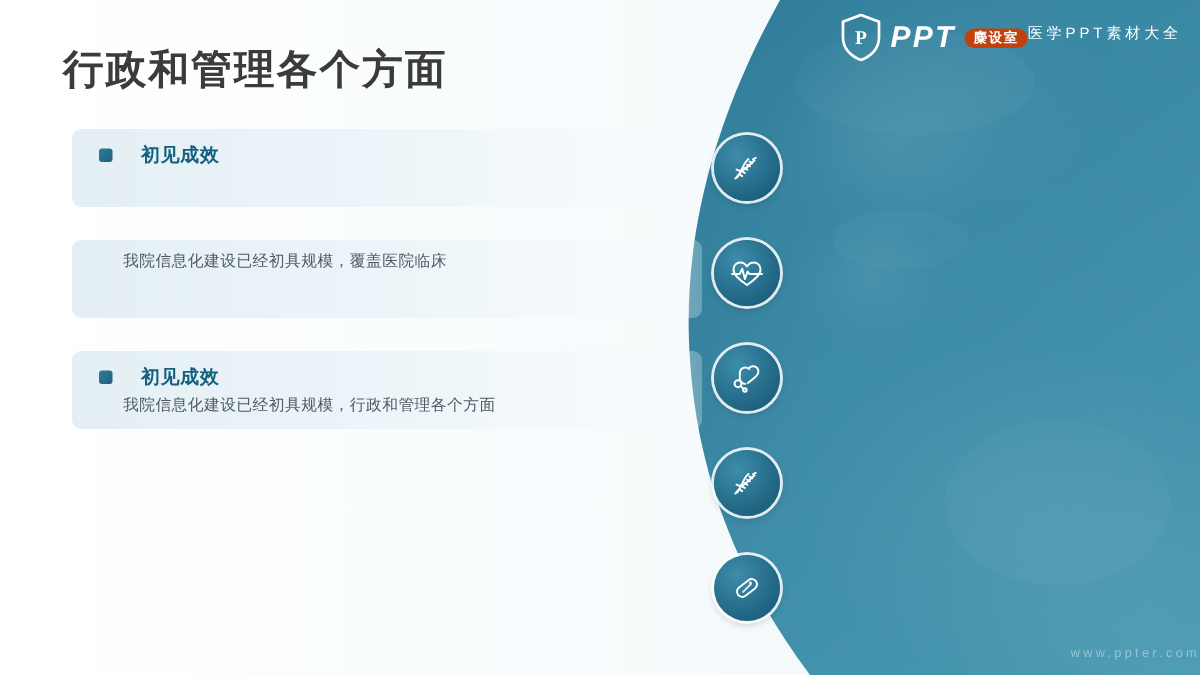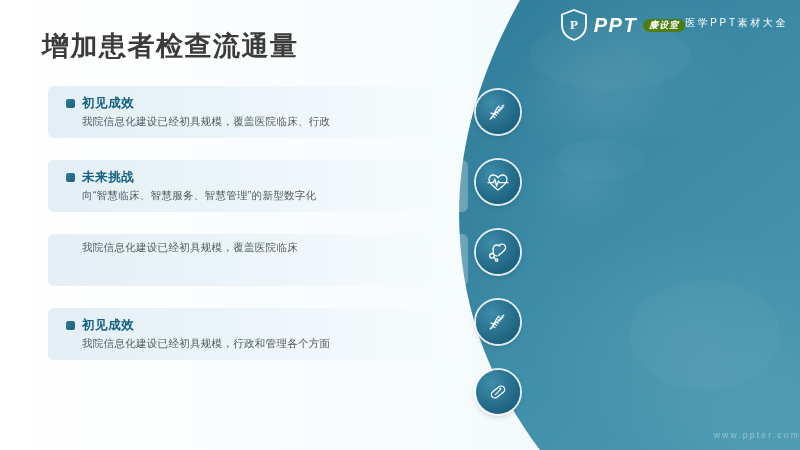--- a/index.html
+++ b/index.html
@@ -88,20 +88,21 @@
     height: 48px;
     margin-bottom: 22px;
     border-radius: 6px;
     background: linear-gradient(90deg, #e4eff5 0%, #e9f3f8 35%, #f2f8fb 70%, rgba(250,253,254,0.25) 100%);
     padding: 4px 0 0 0;
   }
   .row-head {
     display: flex;
     align-items: center;
     margin: 5px 0 0 18px;
+    gap: 12px;
   }
   .bullet {
     width: 9px;
     height: 9px;
     border-radius: 2px;
     background: linear-gradient(135deg, #2f7d9b, #1f5f7b);
     margin-right: 7px;
     flex: 0 0 auto;
   }
   .row-title {
@@ -153,29 +154,28 @@
   .logo-text { display: flex; flex-direction: row; line-height: 1; }
   .logo-top { display: flex; align-items: center; gap: 6px; }
   .logo-ppt {
     font-size: 20px;
     font-weight: bold;
     font-style: italic;
     color: #ffffff;
     letter-spacing: 1.5px;
   }
   .logo-badge {
-    background: #4d7c0f;
+    background: #c2410c;
     color: #ffffff;
     font-size: 9px;
     font-weight: bold;
     padding: 2px 6px;
     border-radius: 9px;
     letter-spacing: 1px;
     white-space: nowrap;
-    font-style: italic;
   }
   .logo-sub {
     margin-top: 3px;
     font-size: 10px;
     color: #ffffff;
     letter-spacing: 2.6px;
     white-space: nowrap;
   }
 
   
@@ -205,38 +205,30 @@
   <svg class="curve-svg" viewBox="0 0 800 450">
     <defs>
       <linearGradient id="cardwash" x1="0" y1="0" x2="1" y2="0">
         <stop offset="0" stop-color="#ffffff"></stop>
         <stop offset="1" stop-color="#f4fafc"></stop>
       </linearGradient>
     </defs>
     <path d="M0,0 L520,0 C470,90 455,170 460,240 C465,320 495,390 540,450 L0,450 Z" fill="url(#cardwash)"></path>
   </svg>
 
-  <div class="page-title">增加患者检查流通量</div>
+  <div class="page-title">行政和管理各个方面</div>
 
   <div class="rows">
     <div class="row">
       <div class="row-head">
         <span class="bullet"></span>
         <span class="row-title">初见成效</span>
       </div>
-      <div class="row-desc">我院信息化建设已经初具规模，覆盖医院临床、行政</div>
-    </div>
-
-    <div class="row">
-      <div class="row-head">
-        <span class="bullet"></span>
-        <span class="row-title">未来挑战</span>
-      </div>
-      <div class="row-desc">向“智慧临床、智慧服务、智慧管理”的新型数字化</div>
-    </div>
+    </div>
+
 
     <div class="row">
       <div class="row-desc">我院信息化建设已经初具规模，覆盖医院临床</div>
     </div>
 
     <div class="row">
       <div class="row-head">
         <span class="bullet"></span>
         <span class="row-title">初见成效</span>
       </div>

